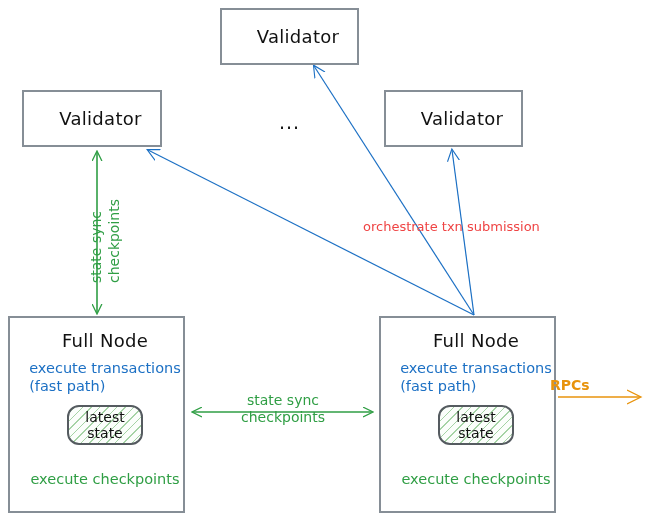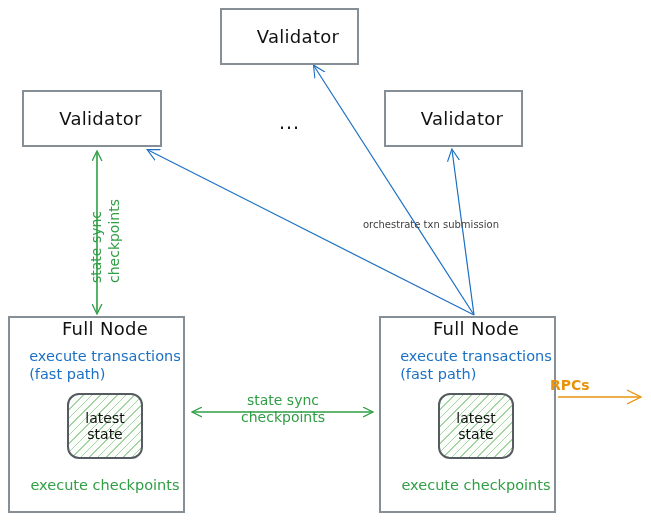--- a/index.html
+++ b/index.html
@@ -36,34 +36,34 @@
   .validator-label {
     font-family: "DejaVu Sans", sans-serif;
     font-size: 18px;
     color: #111111;
     letter-spacing: 0.3px;
   }
   .fullnode-title {
     font-family: "DejaVu Sans", sans-serif;
     font-size: 18px;
     color: #111111;
-    margin-top: 0;
+    margin-top: 12px;
     letter-spacing: 0.3px;
   }
   .fullnode-exec {
     font-family: "DejaVu Sans", sans-serif;
     font-size: 14.5px;
     color: #1c70c4;
     text-align: left;
     line-height: 1.25;
     margin-top: 8px;
   }
   .state-box {
     width: 76px;
-    height: 66px;
+    height: 40px;
     border: 2px solid #555b60;
     border-radius: 12px;
     box-sizing: border-box;
     margin-top: 10px;
     display: flex;
     flex-direction: column;
     align-items: center;
     justify-content: center;
     background-color: #fbfefb;
     background-image: repeating-linear-gradient(
@@ -78,37 +78,37 @@
     font-family: "DejaVu Sans", sans-serif;
     font-size: 14px;
     color: #111111;
     line-height: 1.15;
   }
   .fullnode-checkpoints {
     font-family: "DejaVu Sans", sans-serif;
     font-size: 14.5px;
     color: #2f9e44;
     margin-top: auto;
-    margin-bottom: 18px;
+    margin-bottom: 24px;
   }
   .ellipsis {
     position: absolute;
     font-family: "DejaVu Sans", sans-serif;
     font-size: 19px;
     color: #111111;
     letter-spacing: 1px;
     line-height: 1;
   }
   .edge-label {
     position: absolute;
     font-family: "DejaVu Sans", sans-serif;
     white-space: nowrap;
     line-height: 1.2;
   }
-  .label-blue { color: #404040; font-size: 10px; }
+  .label-blue { color: #ef4444; font-size: 13px; }
   .label-green { color: #2f9e44; font-size: 14px; text-align: center; }
   .label-orange { color: #e8930c; font-size: 14px; font-weight: 600; }
   .vlabel {
     position: absolute;
     font-family: "DejaVu Sans", sans-serif;
     color: #2f9e44;
     font-size: 14px;
     transform-origin: 0 0;
     transform: rotate(-90deg);
     white-space: nowrap;

